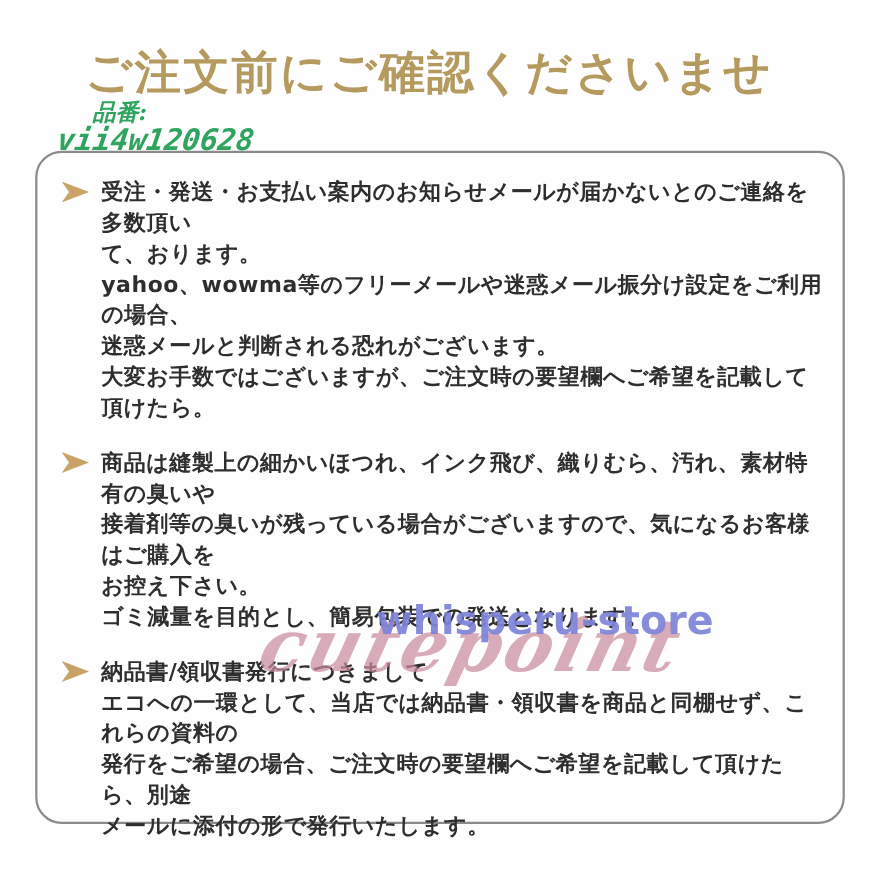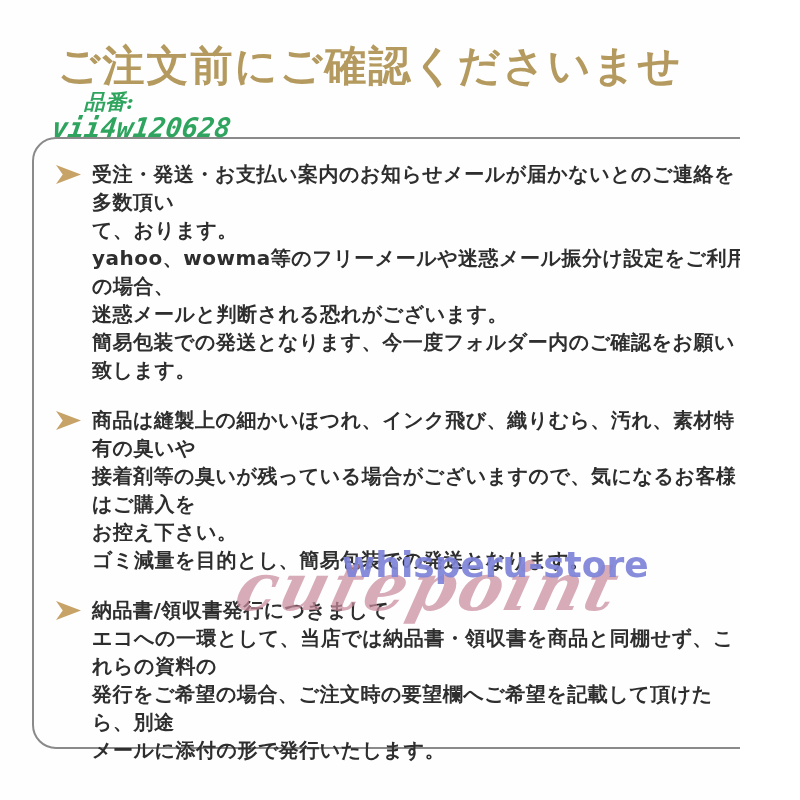--- a/index.html
+++ b/index.html
@@ -7,20 +7,21 @@
     padding: 0;
     background: #ffffff;
   }
   #page {
     position: relative;
     width: 740px;
     height: 800px;
     background: #fefefe;
     overflow: hidden;
     font-family: "DejaVu Sans", "Liberation Sans", sans-serif;
+    padding-left: 40px;
   }
   .title {
     position: absolute;
     top: 38px;
     left: 0;
     width: 100%;
     text-align: center;
     font-size: 42px;
     font-weight: bold;
     letter-spacing: 2px;
@@ -125,21 +126,21 @@
   </div>
 
   <div class="notice-box">
 
     <div class="notice">
       <span class="arrow-icon"></span>
       <span class="notice-text">受注・発送・お支払い案内のお知らせメールが届かないとのご連絡を多数頂い
 て、おります。
 yahoo、wowma等のフリーメールや迷惑メール振分け設定をご利用の場合、
 迷惑メールと判断される恐れがございます。
-簡易包装での発送となります、今一度フォルダー内のご確認をお願い致します。</span>
+大変お手数ではございますが、ご注文時の要望欄へご希望を記載して頂けたら。</span>
     </div>
 
 
 
     <div class="notice">
       <span class="arrow-icon"></span>
       <span class="notice-text">商品は縫製上の細かいほつれ、インク飛び、織りむら、汚れ、素材特有の臭いや
 接着剤等の臭いが残っている場合がございますので、気になるお客様はご購入を
 お控え下さい。
 ゴミ減量を目的とし、簡易包装での発送となります。</span>

